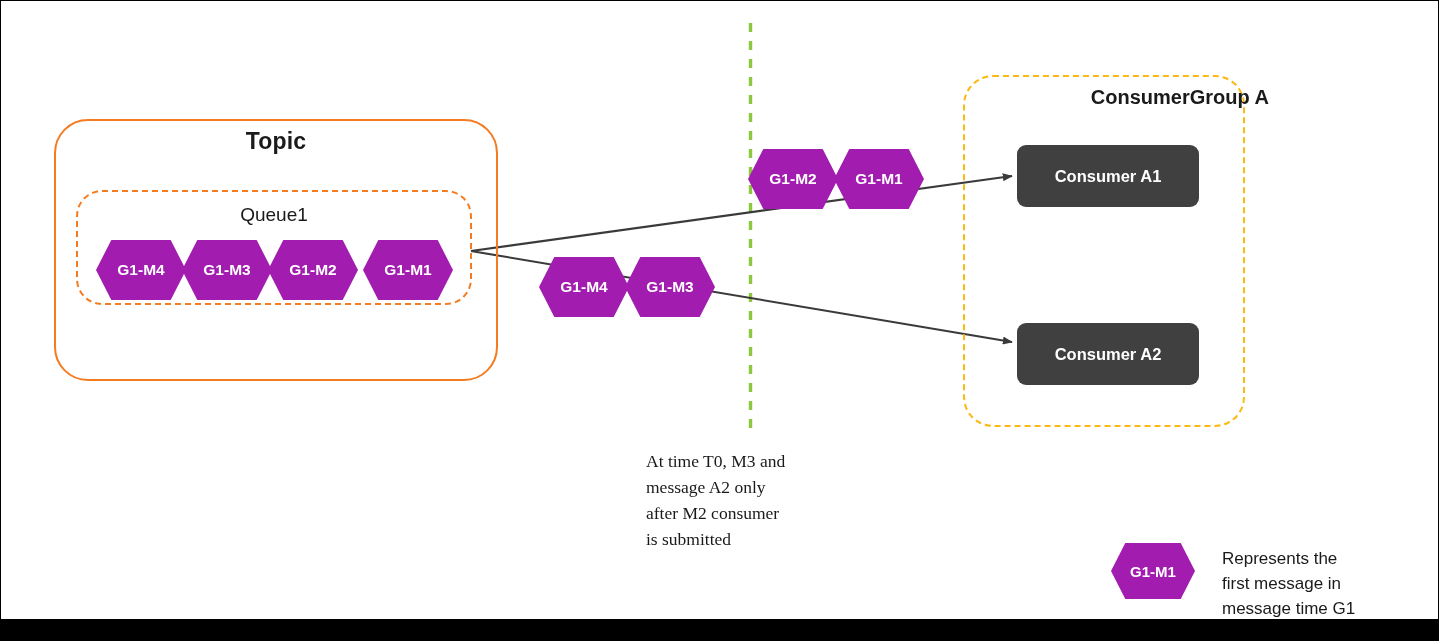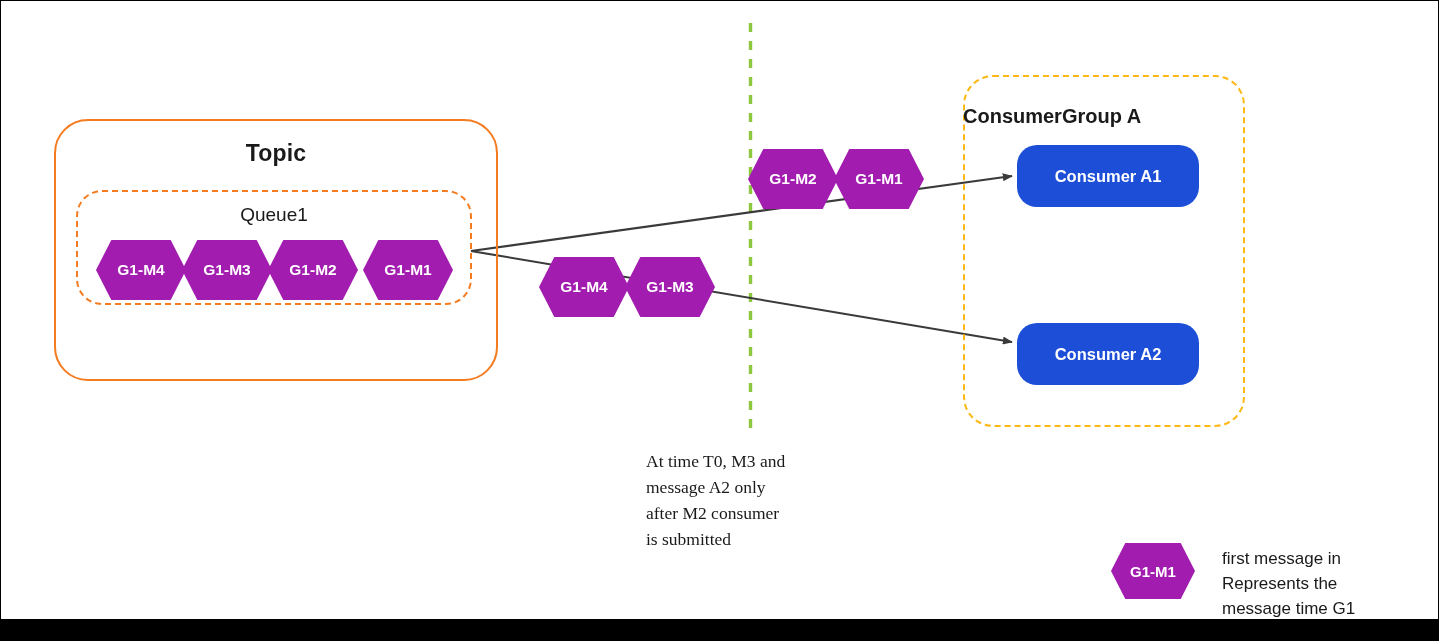--- a/index.html
+++ b/index.html
@@ -45,21 +45,20 @@
   .topic-title {
     position: absolute;
     left: 53px;
     top: 127px;
     width: 444px;
     text-align: center;
     font-size: 23px;
     font-weight: bold;
     color: #1a1a1a;
     letter-spacing: .2px;
-    margin-top: 12px;
   }
 
   
   .queue-box {
     position: absolute;
     left: 75px;
     top: 189px;
     width: 396px;
     height: 115px;
     border: 2.5px dashed #F47B20;
@@ -104,37 +103,36 @@
     left: 962px;
     top: 74px;
     width: 282px;
     height: 352px;
     border: 2.5px dashed #FCB813;
     border-radius: 30px;
     box-sizing: border-box;
   }
   .cgroup-title {
     position: absolute;
-    left: 962px;
+    left: 986px;
     top: 85px;
     width: 282px;
-    text-align: left;
+    text-align: right;
     font-size: 20px;
     font-weight: bold;
     color: #1a1a1a;
-    margin-top: 19px;
   }
 
   
   .consumer-box {
     position: absolute;
     width: 182px;
     height: 62px;
-    background: #1d4ed8;
-    border-radius: 20px;
+    background: #404040;
+    border-radius: 9px;
     display: flex;
     align-items: center;
     justify-content: center;
     color: #ffffff;
     font-size: 16.5px;
     font-weight: bold;
   }
 
   
   .caption {
@@ -214,20 +212,20 @@
 
   <div class="caption">
     <div>At time T0, M3 and</div>
     <div>message A2 only</div>
     <div>after M2 consumer</div>
     <div>is submitted</div>
   </div>
 
   <div class="hex legend-hex" style="left:1110px; top:542px;">G1-M1</div>
   <div class="legend-text">
+    <div>Represents the</div>
     <div>first message in</div>
-    <div>Represents the</div>
     <div>message time G1</div>
   </div>
 
   <div class="bottom-bar"></div>
 
 </div>
 
 </body></html>

